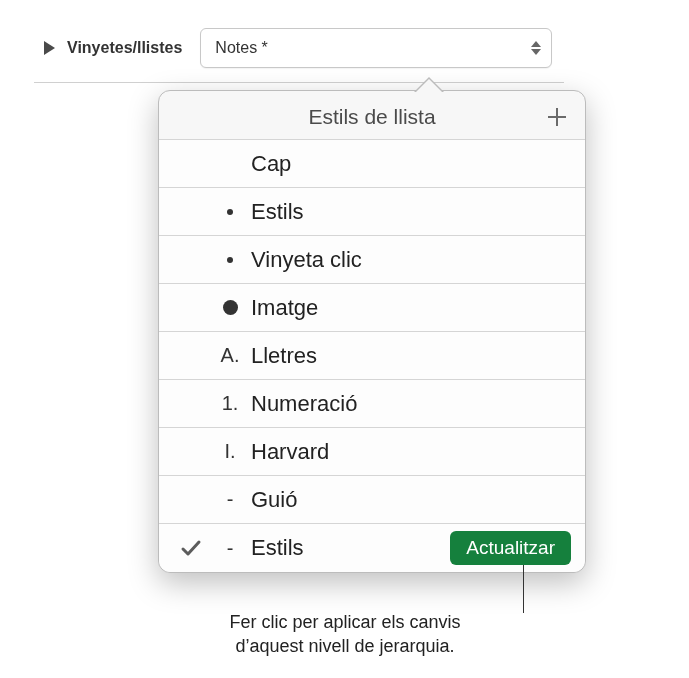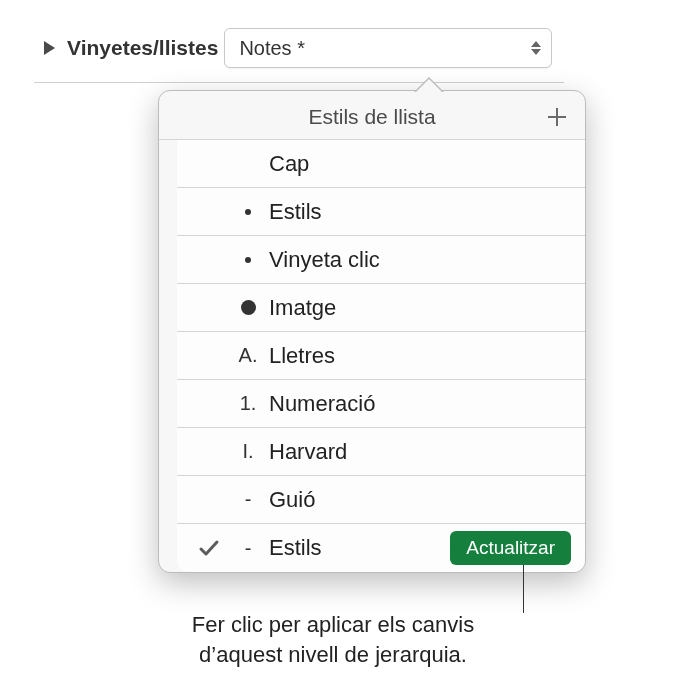--- a/index.html
+++ b/index.html
@@ -30,37 +30,37 @@
     .disclosure-triangle {
       width: 0;
       height: 0;
       border-top: 7px solid transparent;
       border-bottom: 7px solid transparent;
       border-left: 11px solid #4a4a4a;
       margin-right: 12px;
       cursor: pointer;
     }
     .section-label {
-      font-size: 21px;
+      font-size: 16px;
       font-weight: 700;
       color: #333;
       flex: 0 0 auto;
-      margin-right: 6px;
+      margin-right: 18px;
     }
     .style-select {
       flex: 1;
       height: 40px;
       background: #ffffff;
       border: 1px solid #c8c8c8;
       border-radius: 6px;
       display: flex;
       align-items: center;
       padding: 0 36px 0 14px;
       position: relative;
-      font-size: 20px;
+      font-size: 16px;
       color: #333;
       cursor: pointer;
       box-shadow: 0 1px 1px rgba(0,0,0,0.05);
     }
     .style-select .chevrons {
       position: absolute;
       right: 10px;
       top: 50%;
       transform: translateY(-50%);
       display: flex;
@@ -132,21 +132,20 @@
       border-top: 1px solid #d5d5d5;
     }
     .style-item {
       display: flex;
       align-items: center;
       height: 48px;
       border-bottom: 1px solid #d5d5d5;
       padding: 0 14px 0 10px;
       cursor: pointer;
       background: #fdfdfd;
-      margin-left: 18px;
     }
     .style-item:last-child {
       border-bottom: none;
       border-bottom-left-radius: 12px;
       border-bottom-right-radius: 12px;
     }
     .check-col {
       width: 44px;
       display: flex;
       align-items: center;
@@ -181,25 +180,25 @@
       font-size: 19px;
       font-weight: 500;
       padding: 6px 16px;
       border-radius: 6px;
       border: none;
       cursor: pointer;
     }
 
     .callout {
       position: absolute;
-      left: 118px;
+      left: 130px;
       top: 610px;
       width: 430px;
       text-align: center;
-      font-size: 22px;
+      font-size: 18px;
       color: #222;
       line-height: 1.35;
     }
     .callout-line {
       position: absolute;
       left: 523px;
       top: 565px;
       width: 1px;
       height: 48px;
       background: #333;

